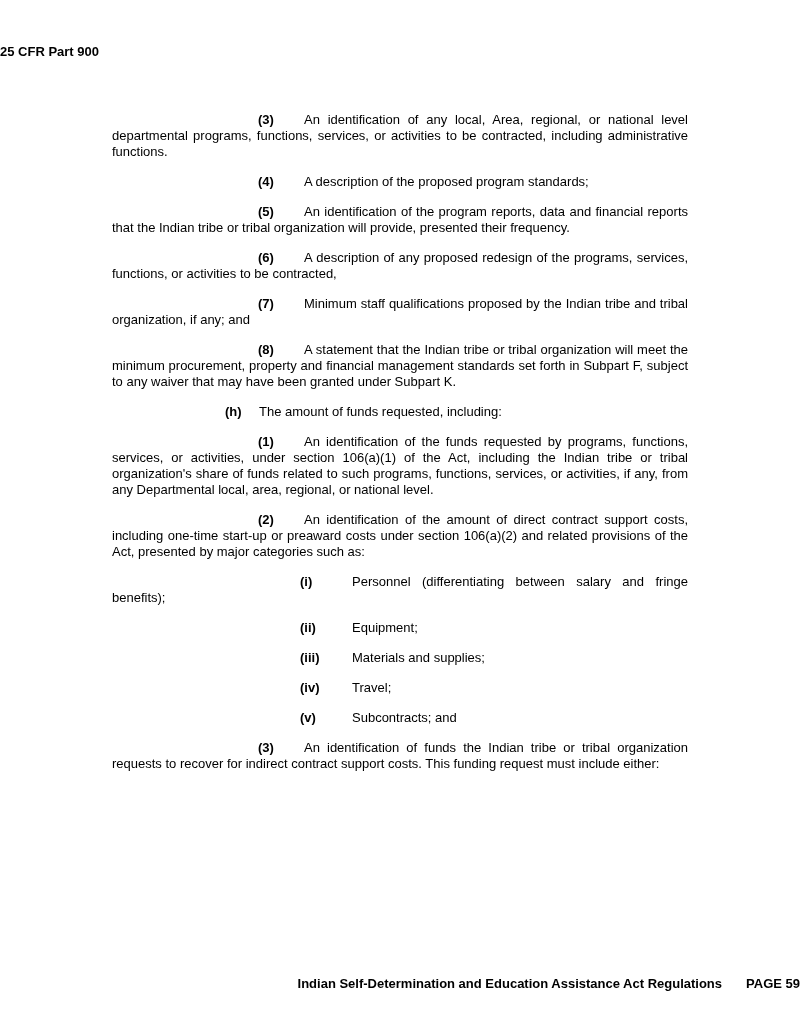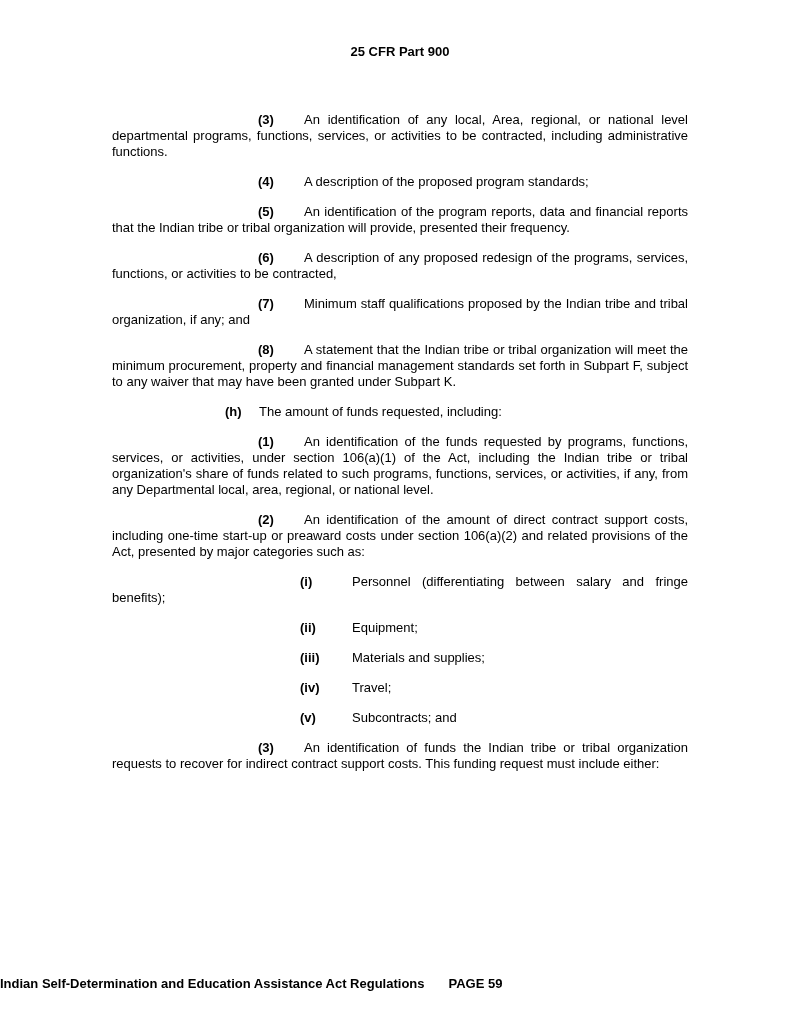--- a/index.html
+++ b/index.html
@@ -16,21 +16,20 @@
     font-size: 13px;
     line-height: 16px;
     color: #000000;
     overflow: hidden;
   }
   .doc-header {
     position: absolute;
     top: 44px;
     left: 0;
     width: 100%;
-    text-align: center;
     font-weight: bold;
   }
   .doc-body {
     position: absolute;
     top: 112px;
     left: 112px;
     width: 576px;
   }
   p.para {
     margin: 0 0 14px 0;
@@ -47,21 +46,21 @@
     vertical-align: baseline;
   }
   .lvl-num   .plabel { width: 46px; }
   .lvl-h     .plabel { width: 34px; }
   .lvl-roman .plabel { width: 52px; }
   .doc-footer {
     position: absolute;
     top: 976px;
     left: 0;
     width: 100%;
-    text-align: left;
+    text-align: right;
     font-weight: bold;
   }
   .footer-gap {
     display: inline-block;
     width: 24px;
   }
 </style>
 </head>
 <body>
 

